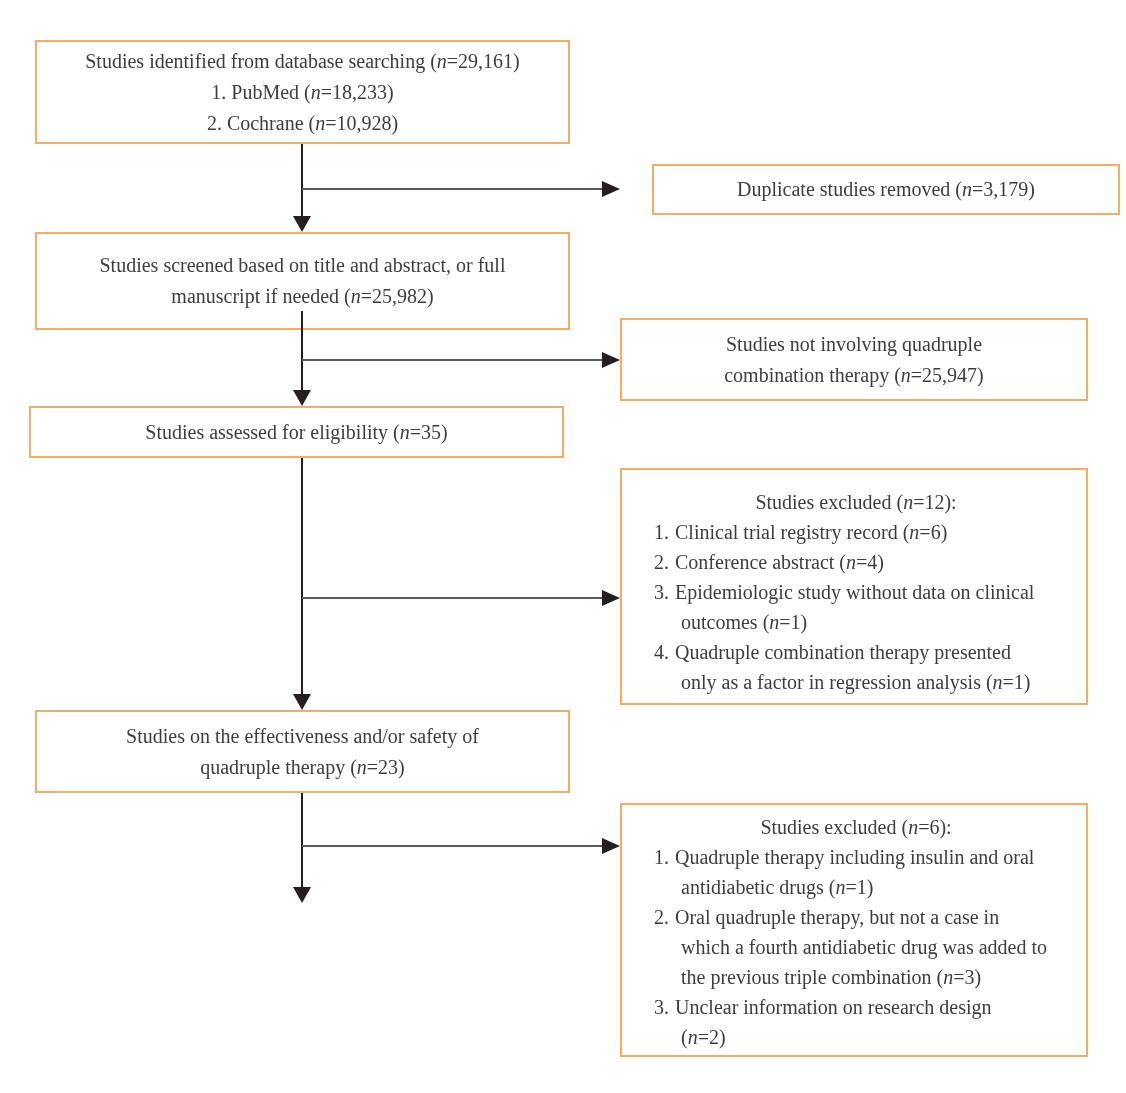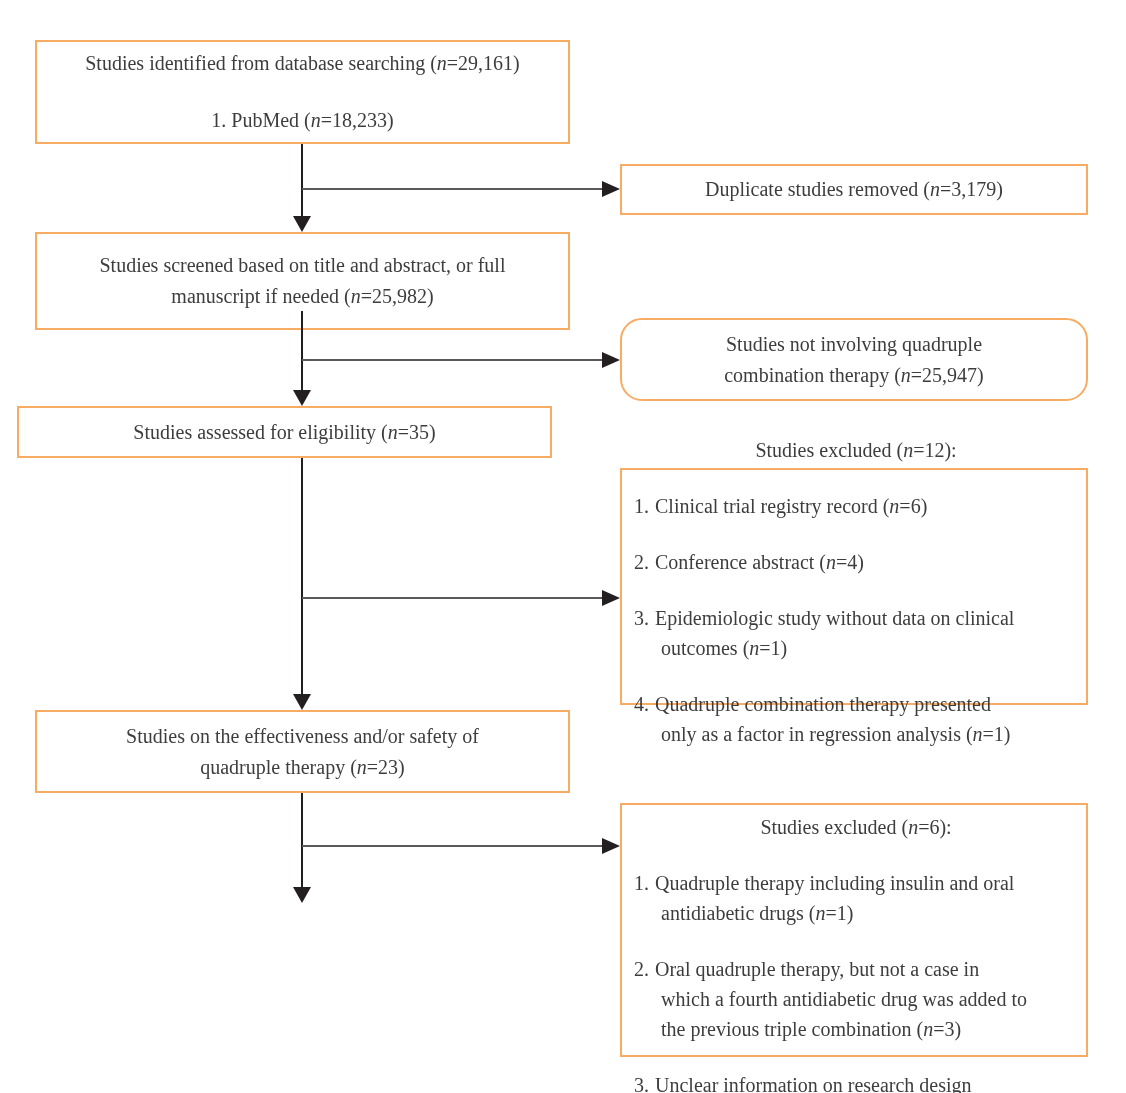--- a/index.html
+++ b/index.html
@@ -14,40 +14,40 @@
     position:absolute;
     box-sizing:border-box;
     border:2px solid #f8ac63;
     background:#ffffff;
     display:flex;
     flex-direction:column;
     justify-content:center;
     font-size:20px;
     line-height:31px;
     text-align:center;
-    gap:26px;
   }
   .fbox .txt{white-space:pre-line;}
   
   #box-identified{left:35px;top:40px;width:535px;height:104px;}
   #box-screened{left:35px;top:232px;width:535px;height:98px;padding:0 18px;}
-  #box-eligibility{left:17px;top:406px;width:535px;height:52px;}
+  #box-eligibility{left:29px;top:406px;width:535px;height:52px;}
   #box-effectiveness{left:35px;top:710px;width:535px;height:83px;padding:0 20px;}
   #box-included{left:35px;top:903px;width:535px;height:61px;}
   
-  #box-duplicates{left:620px;top:164px;width:468px;height:51px;}
-  #box-not-quadruple{left:620px;top:318px;width:468px;height:83px;padding:0 55px;border-radius:22px;}
+  #box-duplicates{left:652px;top:164px;width:468px;height:51px;}
+  #box-not-quadruple{left:620px;top:318px;width:468px;height:83px;padding:0 55px;}
   #box-excluded12{left:620px;top:468px;width:468px;height:237px;justify-content:center;padding:11px 8px 0 12px;line-height:30px;}
   #box-excluded6{left:620px;top:803px;width:468px;height:254px;justify-content:flex-start;padding:7px 8px 0 12px;line-height:30px;}
   .box-title{text-align:center;white-space:pre-line;}
   .nitem{
     text-align:left;
     padding-left:27px;
     text-indent:-27px;
     white-space:pre-line;
+    margin-left:20px;
   }
   .nitem .num{margin-right:6px;}
   .citem{text-align:center;white-space:pre-line;}
   
   .vline{position:absolute;width:2px;background:#231f20;}
   .hline{position:absolute;height:2px;background:#595959;}
   .ah-down{
     position:absolute;width:0;height:0;
     border-left:9px solid transparent;
     border-right:9px solid transparent;
@@ -62,20 +62,21 @@
   i{font-style:italic;}
 </style>
 </head>
 <body>
 
 <div id="canvas">
 
   <div class="fbox" id="box-identified">
     <div class="txt">Studies identified from database searching (<i>n</i>=29,161)</div>
     <div class="citem">1. PubMed (<i>n</i>=18,233)</div>
+    <div class="citem">2. Cochrane (<i>n</i>=10,928)</div>
   </div>
 
   <div class="fbox" id="box-screened">
     <div class="txt">Studies screened based on title and abstract, or full
 manuscript if needed (<i>n</i>=25,982)</div>
   </div>
 
   <div class="fbox" id="box-eligibility">
     <div class="txt">Studies assessed for eligibility (<i>n</i>=35)</div>
   </div>

